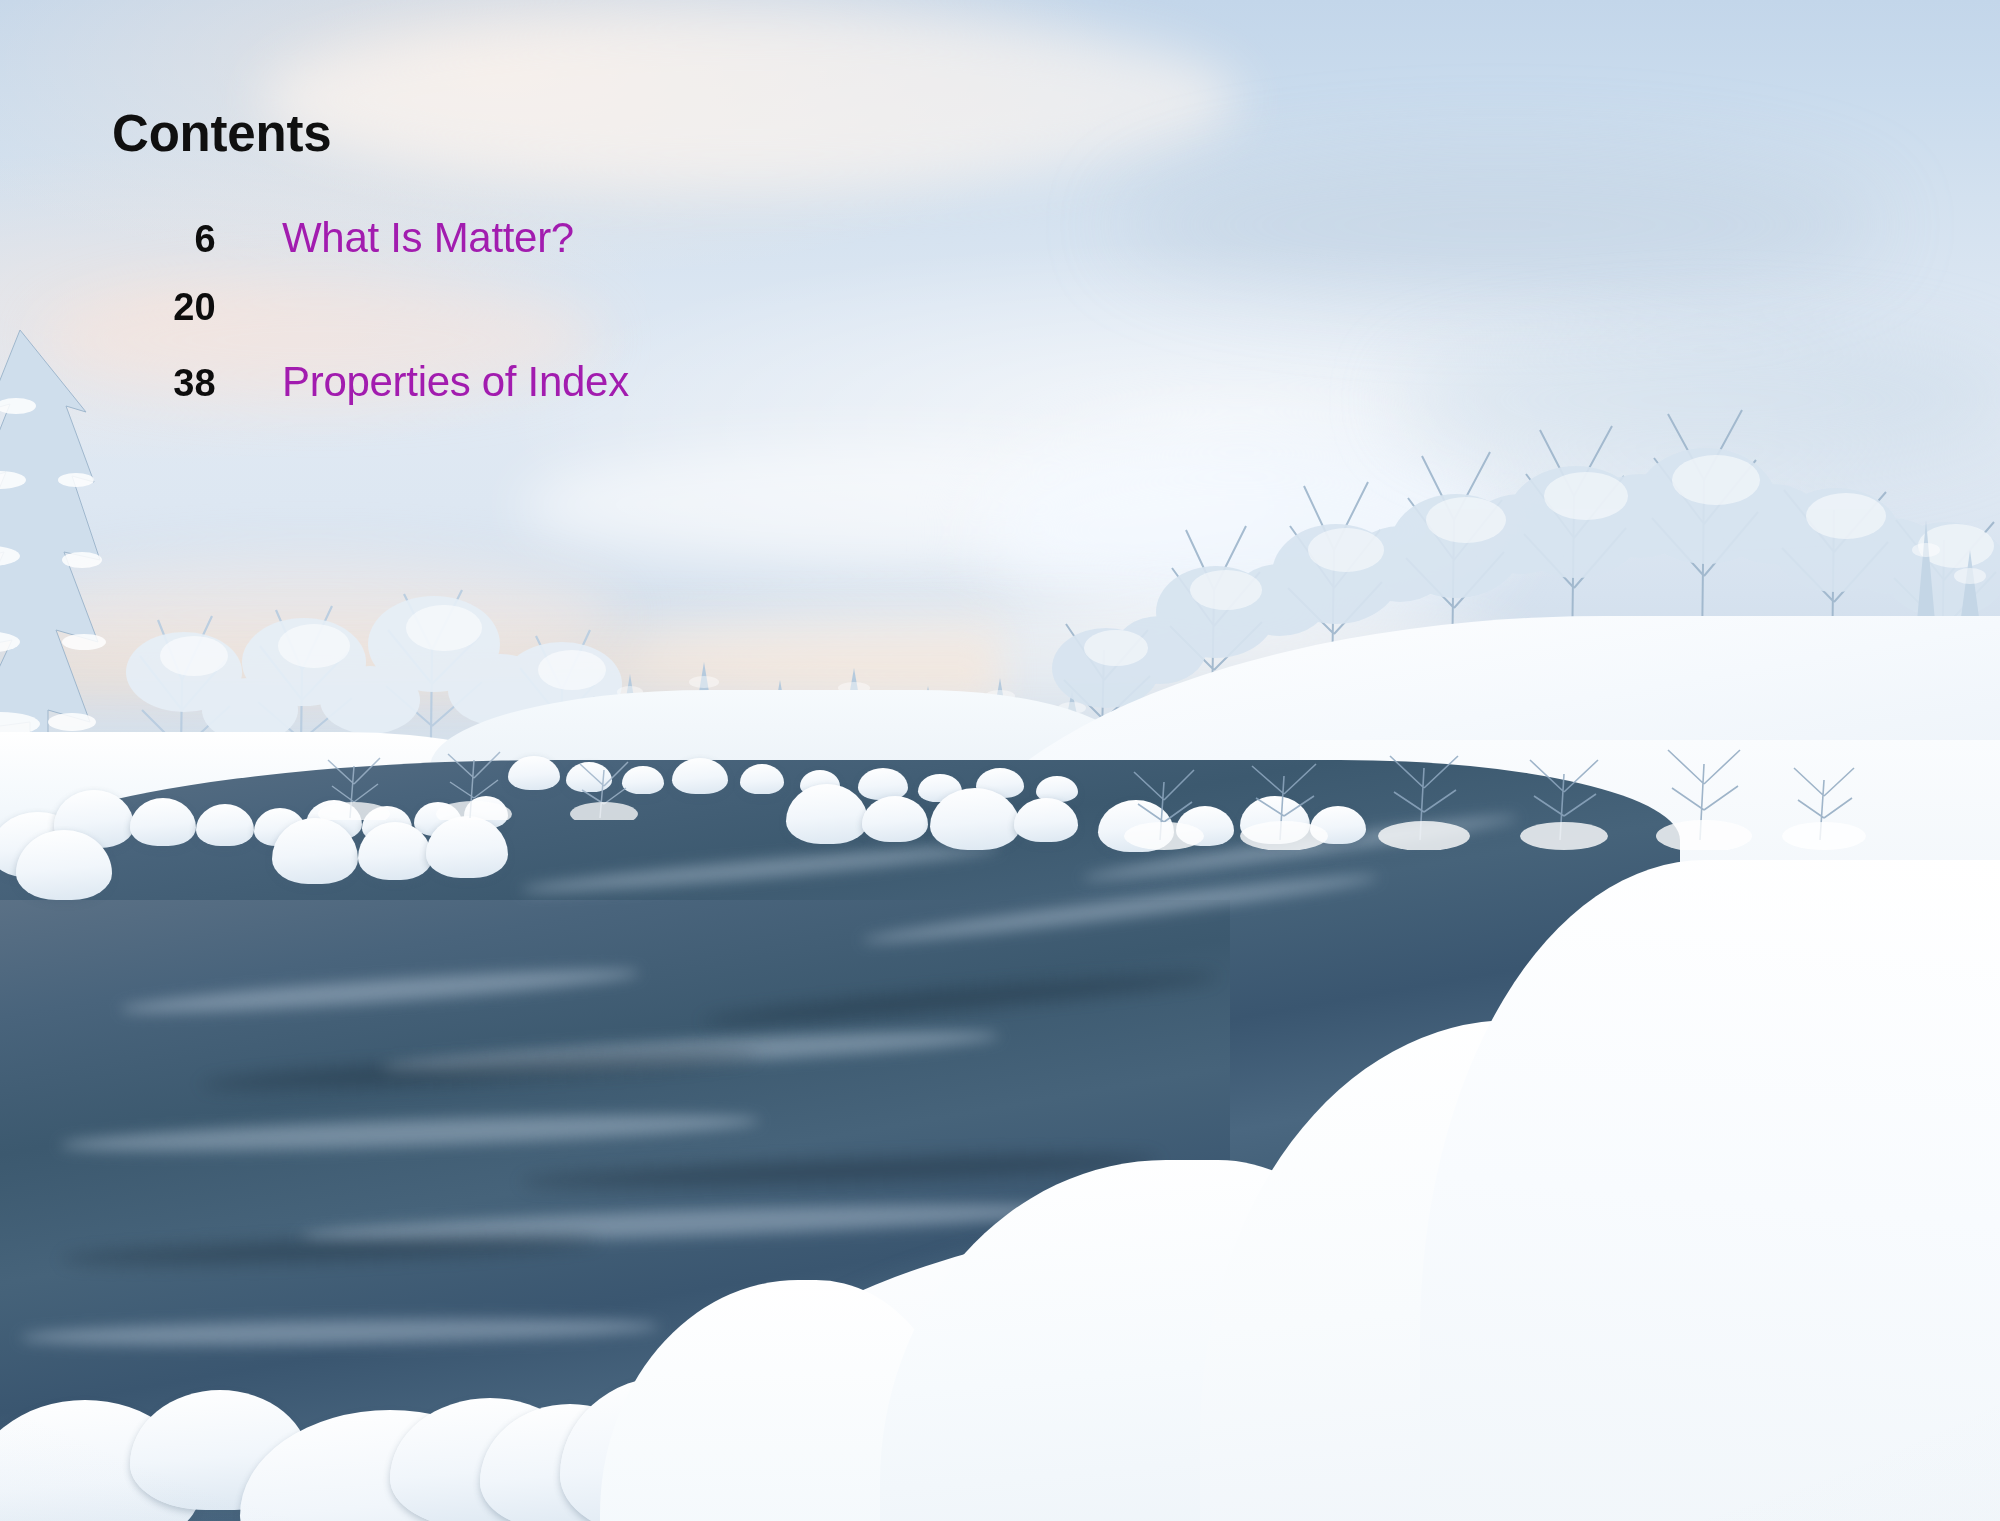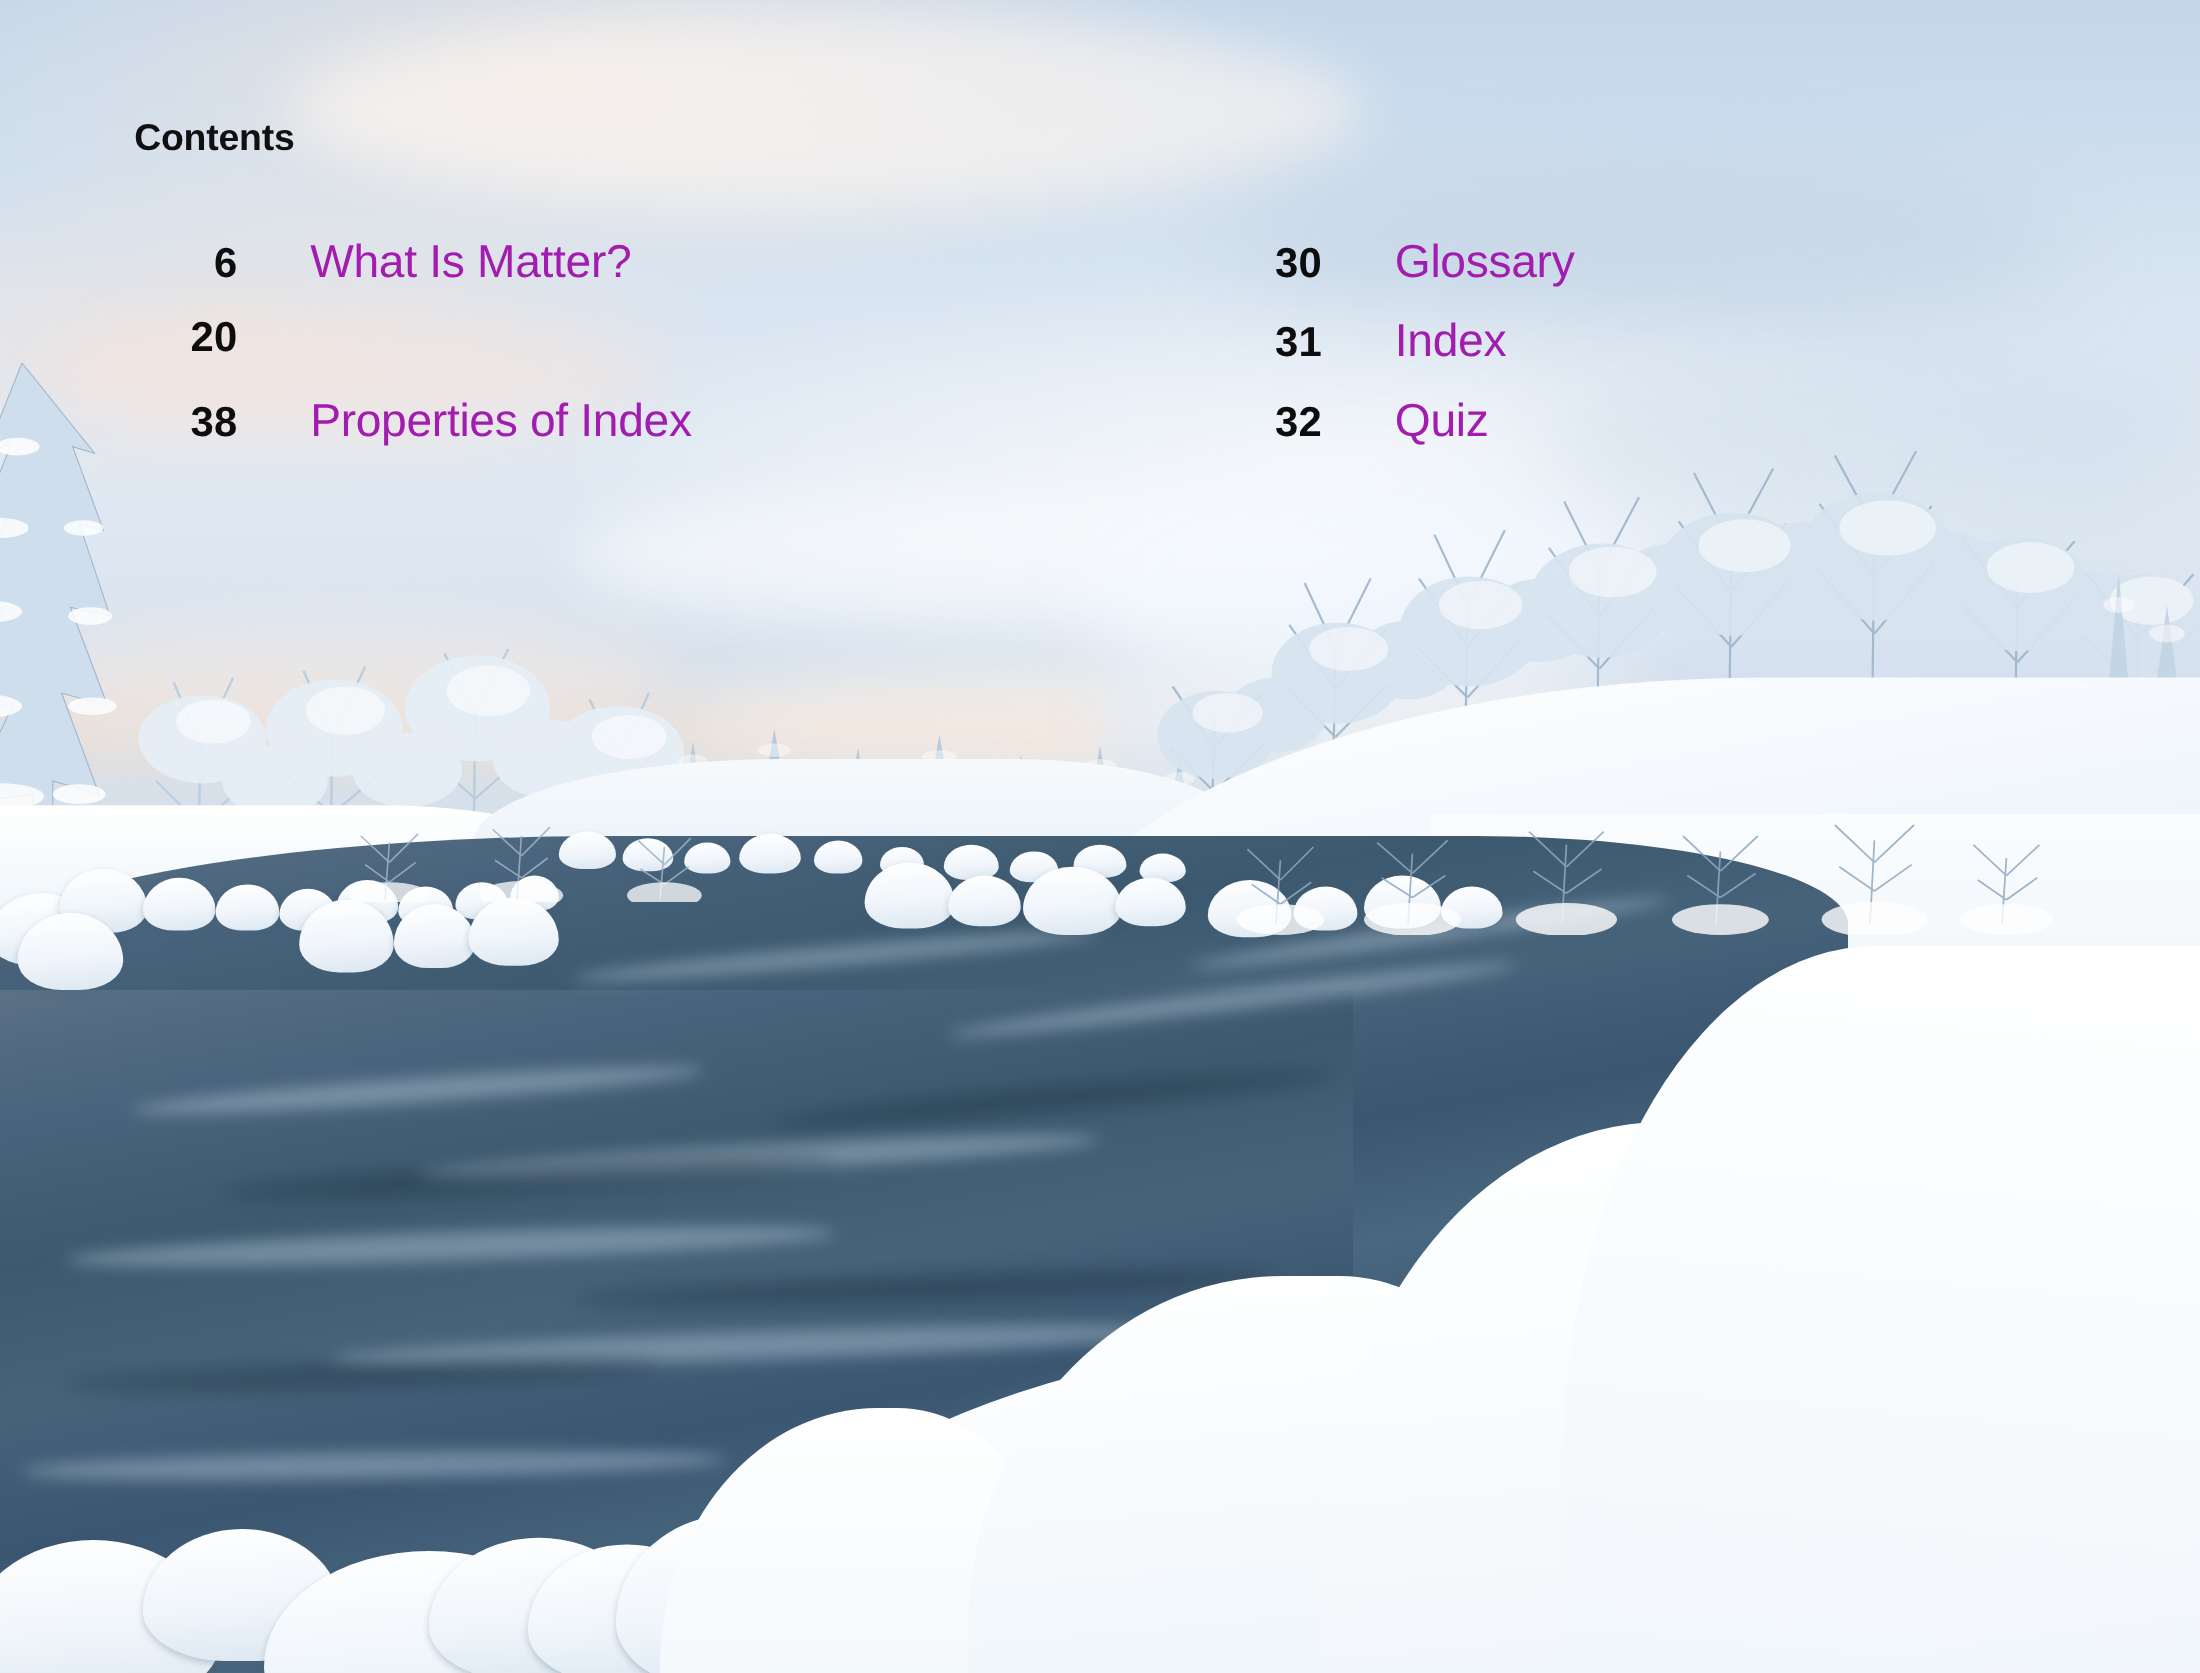--- a/index.html
+++ b/index.html
@@ -105,23 +105,23 @@
   }
 
   
   .toc {
     position: absolute;
     left: 0; top: 0; width: 2000px; height: 520px;
     color: #141414;
   }
   .toc-title {
     position: absolute;
-    left: 122px;
+    left: 112px;
     top: 108px;
-    font-size: 34px;
+    font-size: 51px;
     font-weight: 700;
     letter-spacing: -0.2px;
     color: #101010;
     line-height: 1;
   }
   .toc-col {
     position: absolute;
     display: flex;
     flex-direction: column;
   }
@@ -434,29 +434,15 @@
       </div>
       <div class="toc-row">
         <span class="toc-num">20</span>
       </div>
       <div class="toc-row">
         <span class="toc-num">38</span>
         <span class="toc-label">Properties of Index</span>
       </div>
     </div>
 
-    <div class="toc-col col-right">
-      <div class="toc-row">
-        <span class="toc-num">30</span>
-        <span class="toc-label">Glossary</span>
-      </div>
-      <div class="toc-row">
-        <span class="toc-num">31</span>
-        <span class="toc-label">Index</span>
-      </div>
-      <div class="toc-row">
-        <span class="toc-num">32</span>
-        <span class="toc-label">Quiz</span>
-      </div>
-    </div>
 
   </div>
 </div>
 
 </body></html>

